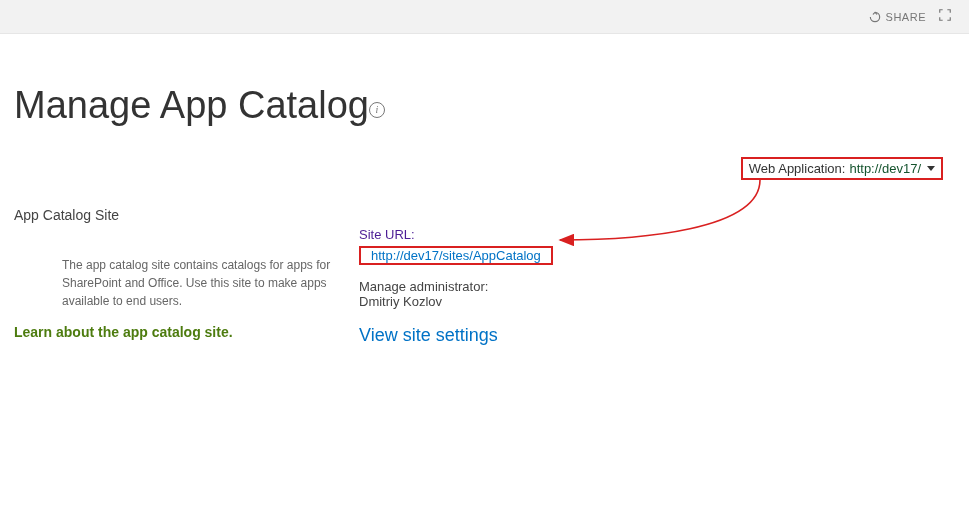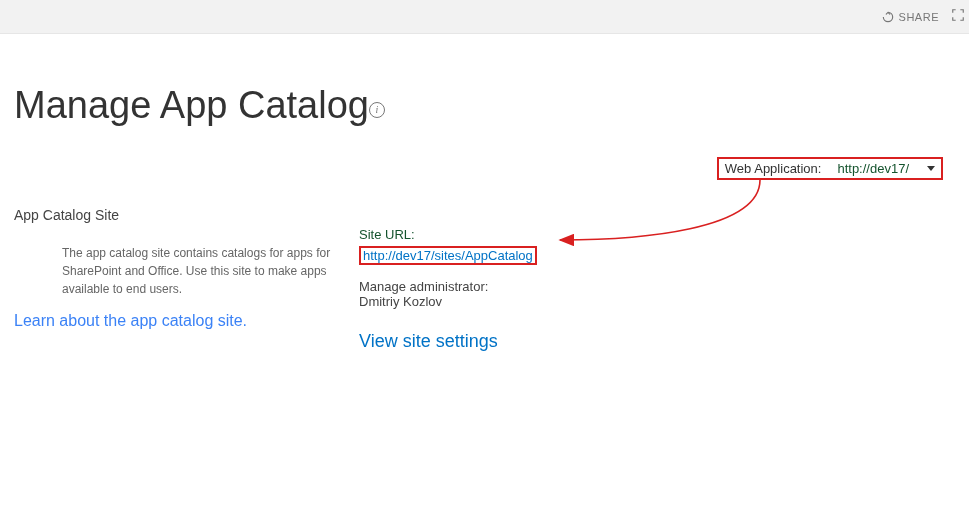--- a/index.html
+++ b/index.html
@@ -17,21 +17,21 @@
       position: relative;
     }
     .topbar {
       width: 100%;
       height: 34px;
       background: #f2f2f2;
       border-bottom: 1px solid #e6e6e6;
       display: flex;
       justify-content: flex-end;
       align-items: center;
-      padding-right: 4px;
+      padding-right: 17px;
       gap: 12px;
     }
     .topbar .share {
       display: flex;
       align-items: center;
       gap: 4px;
       color: #777;
       font-size: 11px;
       letter-spacing: 0.5px;
       cursor: pointer;
@@ -66,21 +66,21 @@
       font-family: Georgia, serif;
       font-style: italic;
       cursor: pointer;
     }
     .webapp-row {
       position: absolute;
       top: 157px;
       right: 26px;
       display: flex;
       align-items: center;
-      gap: 16px;
+      gap: 4px;
       font-size: 13px;
       font-family: "Segoe UI", Arial, sans-serif;
       border: 2px solid #d92020;
       padding: 2px 6px;
     }
     .webapp-label {
       color: #333;
     }
     .webapp-value {
       color: #14532d;
@@ -101,61 +101,62 @@
       padding: 80px 0 0 14px;
       font-family: "Segoe UI", Arial, sans-serif;
     }
     .left-col {
       width: 345px;
       padding-right: 26px;
     }
     .section-heading {
       font-size: 14px;
       color: #444;
-      margin-bottom: 21px;
+      margin-bottom: 33px;
     }
     .section-desc {
       font-size: 12px;
       color: #666;
       line-height: 1.5;
       margin-bottom: 14px;
       margin-left: 48px;
     }
     .link {
-      color: #3b82f6;
-      font-size: 16px;
-      cursor: pointer;
+      color: #4d7c0f;
+      font-size: 14px;
+      cursor: pointer;
+      font-weight: bold;
     }
     .right-col {
       flex: 1;
       padding-top: 20px;
     }
     .field-label {
       font-size: 13px;
-      color: #14532d;
+      color: #4c1d95;
       margin-bottom: 4px;
     }
     .site-url-link {
       color: #0072c6;
       font-size: 13px;
       cursor: pointer;
       border: 2px solid #d92020;
       display: inline-block;
-      padding: 0 2px;
+      padding: 0 10px;
       margin-bottom: 10px;
     }
     .admin-label {
       font-size: 13px;
       color: #444;
       margin-top: 4px;
     }
     .admin-value {
       font-size: 13px;
       color: #444;
-      margin-bottom: 22px;
+      margin-bottom: 16px;
     }
     .view-settings {
       color: #0072c6;
       font-size: 18px;
       cursor: pointer;
     }
     .annotation-svg {
       position: absolute;
       top: 0;
       left: 0;

